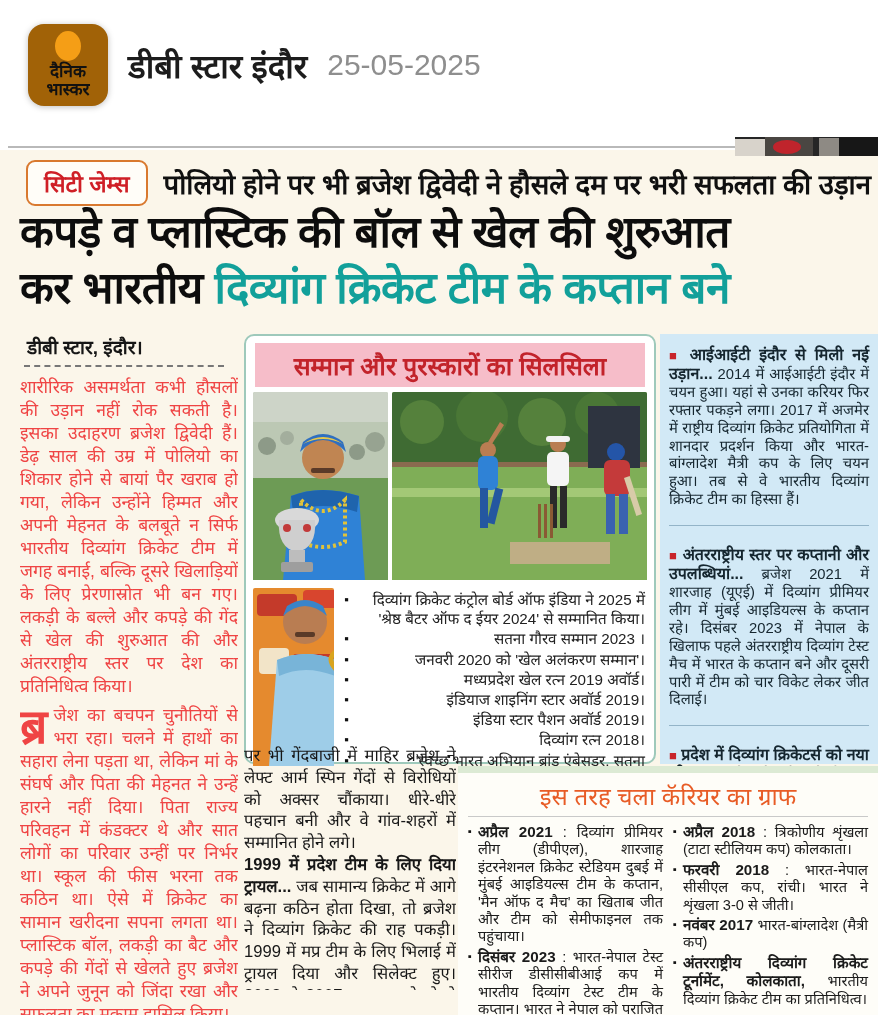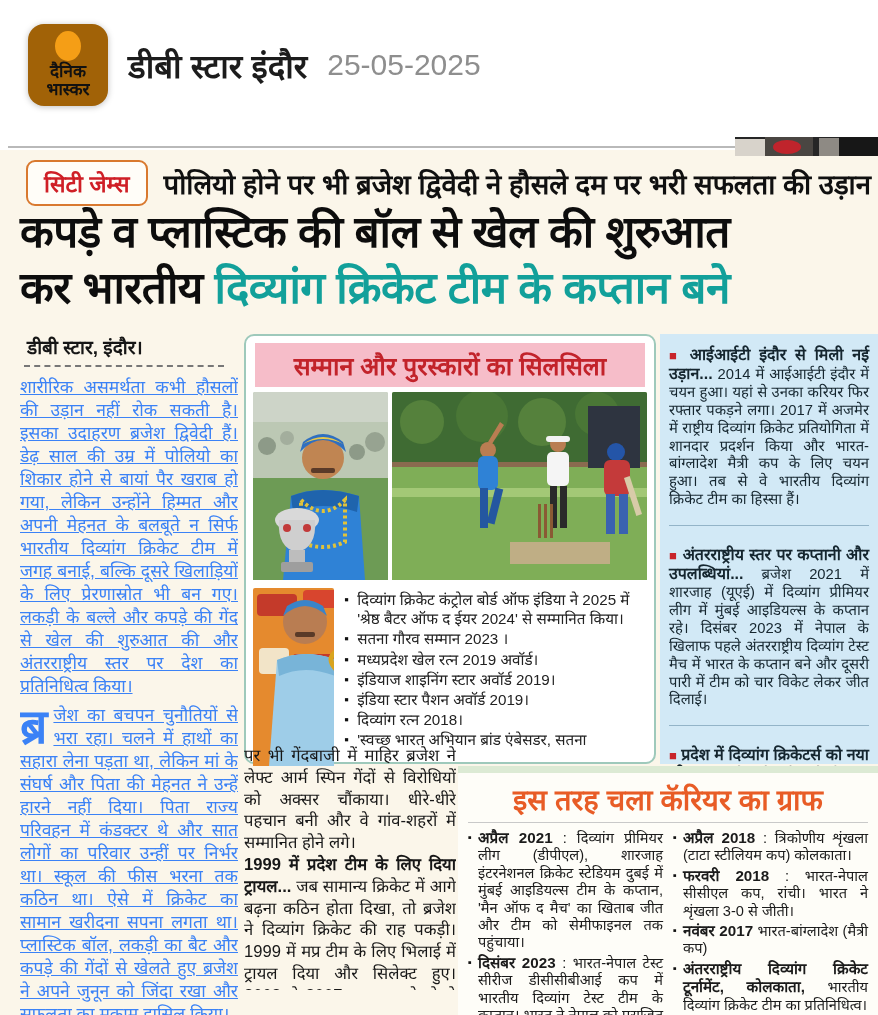--- a/index.html
+++ b/index.html
@@ -25,54 +25,54 @@
                 font-weight:bold;font-size:23px;padding:5px 16px;white-space:nowrap;}
   .subhead{font-size:27.5px;font-weight:bold;color:#101010;white-space:nowrap;}
   .headline{position:absolute;left:20px;top:204px;width:850px;font-weight:800;font-size:44px;
             line-height:56px;color:#0d0d0d;letter-spacing:-.5px;}
   .headline .teal{color:#12a09a;}
 
   
   .byline{position:absolute;left:27px;top:334px;font-size:19px;font-weight:bold;color:#161616;}
   .byline-rule{position:absolute;left:24px;top:365px;width:200px;border-bottom:2px dashed #777;}
   .leftcol{position:absolute;left:20px;top:376px;width:218px;height:639px;overflow:hidden;
-           font-size:17.5px;line-height:23px;color:#3b82f6;text-align:justify;text-decoration:underline;}
+           font-size:17.5px;line-height:23px;color:#ef4444;text-align:justify;}
   .leftcol p{margin:0 0 6px 0;}
   .dropcap{float:left;font-size:48px;line-height:42px;font-weight:bold;padding:2px 6px 0 0;}
   .lead-bold{font-weight:bold;}
 
   
   .panel{position:absolute;left:244px;top:334px;width:412px;height:430px;background:#ffffff;
          border:2px solid #9ec9bb;border-radius:10px;box-sizing:border-box;padding:5px;}
   .banner{margin:2px 4px 5px 4px;background:#f6bdc9;color:#c2232a;font-weight:bold;font-size:25px;
           text-align:center;padding:5px 0;}
   .photo-row{display:flex;gap:4px;margin:0 2px;}
   .photo{overflow:hidden;border-radius:2px;}
-  .row2{display:flex;gap:6px;margin:4px 2px 0 2px;}
+  .row2{display:flex;gap:6px;margin:4px 2px 0 2px;text-align:right;}
   .awards{list-style:none;margin:2px 0 0 0;padding:0 2px 0 4px;font-size:15.2px;line-height:19.2px;color:#222;}
   .awards li{padding-left:13px;position:relative;margin-bottom:1px;}
   .awards li::before{content:"▪";position:absolute;left:0;top:0;font-size:13px;color:#111;}
 
   
   .midcol{position:absolute;left:244px;top:745px;width:212px;height:245px;overflow:hidden;
           font-size:16.6px;line-height:21.8px;color:#171717;text-align:justify;}
   .midcol p{margin:0;}
 
   
   .sidebar{position:absolute;left:660px;top:334px;width:218px;height:430px;background:#d2e9f6;
            box-sizing:border-box;padding:12px 9px 6px 9px;font-size:14.8px;line-height:17.9px;color:#15262f;}
   .sb-block{text-align:justify;}
   .sb-block + .sb-block{border-top:1px solid #93b4c8;margin-top:16px;padding-top:20px;}
   .sq{color:#c8242b;font-size:13px;}
   .sb-lead{font-weight:bold;font-size:16px;}
 
   
   .career{position:absolute;left:458px;top:766px;width:420px;height:249px;background:#fefdf8;
           box-sizing:border-box;border-top:7px solid #dcead4;}
-  .career-title{color:#e85c26;font-weight:bold;font-size:29px;text-align:center;margin:6px 0 4px 0;}
+  .career-title{color:#e85c26;font-weight:normal;font-size:24px;text-align:center;margin:6px 0 4px 0;}
   .career-rule{border-bottom:1px solid #c9c9c9;margin:0 10px 6px 10px;}
   .career-cols{display:flex;gap:10px;padding:0 10px;}
   .career-col{width:50%;font-size:14.6px;line-height:17.4px;color:#1b1b1b;text-align:justify;}
   .c-item{padding-left:10px;position:relative;margin-bottom:2px;}
   .c-item::before{content:"▪";position:absolute;left:0;top:0;font-size:11px;color:#111;}
   .c-date{font-weight:bold;font-size:15.2px;}
 </style>
 </head>
 <body>
 
@@ -212,20 +212,21 @@
             <rect x="92" y="112" width="40" height="16" fill="#5a2a1e"></rect>
             <rect x="84" y="128" width="56" height="26" fill="#6b3424"></rect>
             <rect x="94" y="132" width="36" height="14" rx="2" fill="#f5e9c8"></rect>
             <rect x="98" y="136" width="28" height="3" fill="#c43a2a"></rect>
           </g>
         </svg>
       </div>
       <ul class="awards">
         <li>दिव्यांग क्रिकेट कंट्रोल बोर्ड ऑफ इंडिया ने 2025 में 'श्रेष्ठ बैटर ऑफ द ईयर 2024' से सम्मानित किया।</li>
         <li>सतना गौरव सम्मान 2023 ।</li>
+        <li>जनवरी 2020 को 'खेल अलंकरण सम्मान'।</li>
         <li>मध्यप्रदेश खेल रत्न 2019 अवॉर्ड।</li>
         <li>इंडियाज शाइनिंग स्टार अवॉर्ड 2019।</li>
         <li>इंडिया स्टार पैशन अवॉर्ड 2019।</li>
         <li>दिव्यांग रत्न 2018।</li>
         <li>'स्वच्छ भारत अभियान ब्रांड एंबेसडर, सतना</li>
       </ul>
     </div>
   </div>
 
   <div class="midcol">

